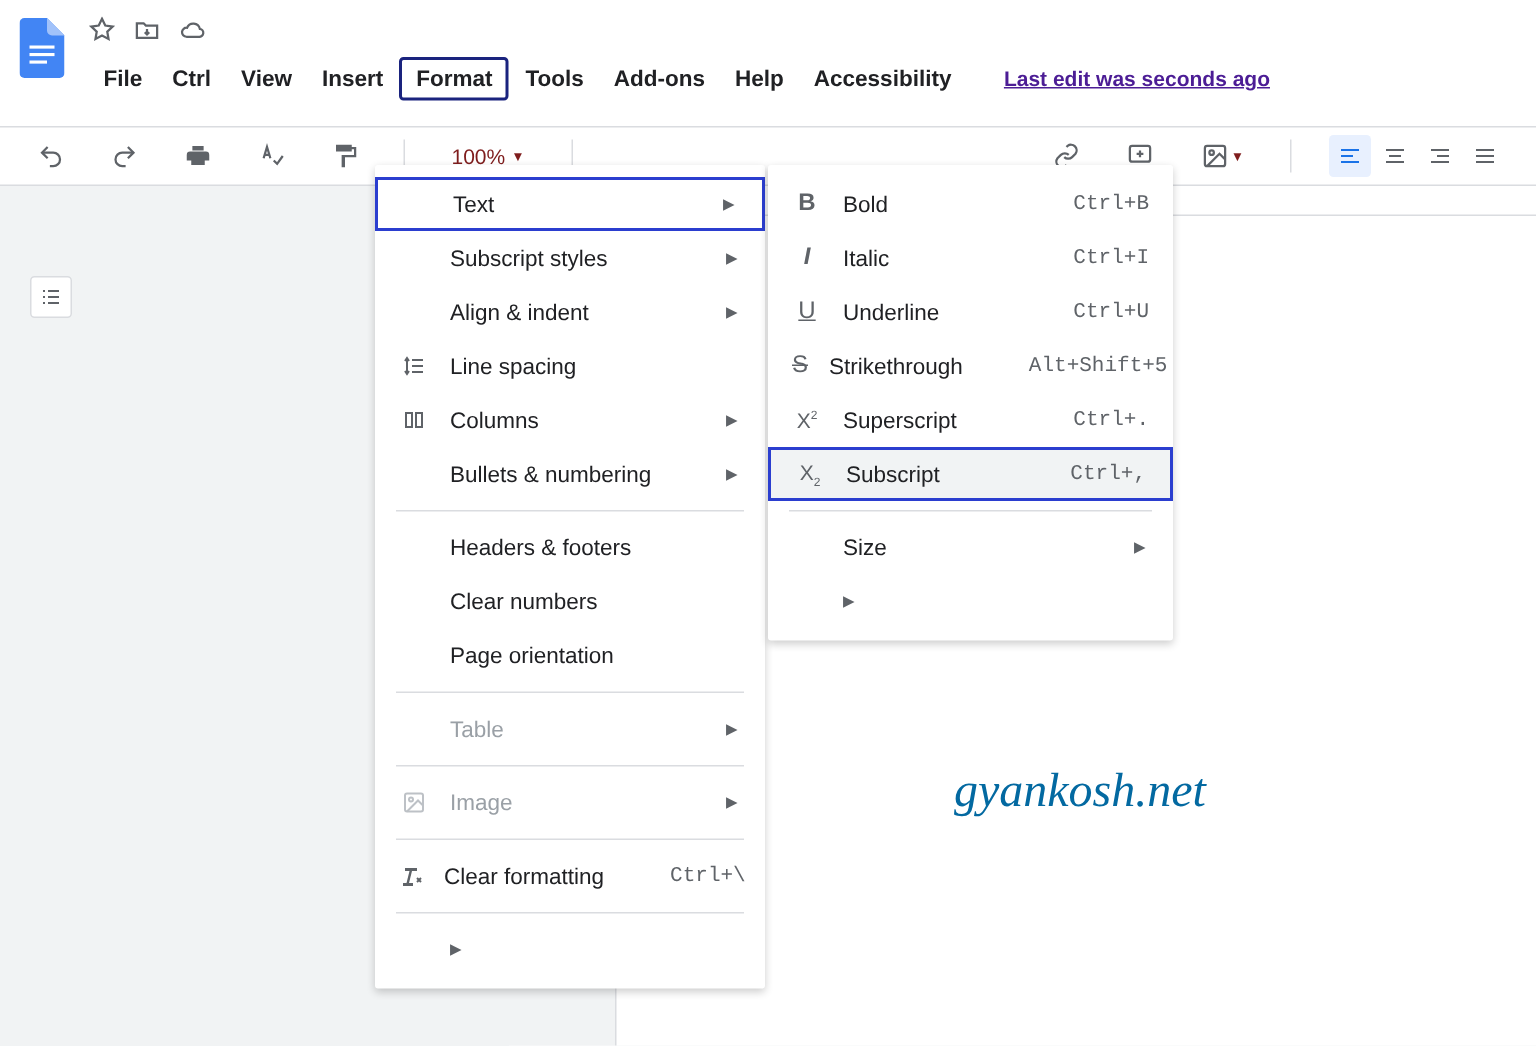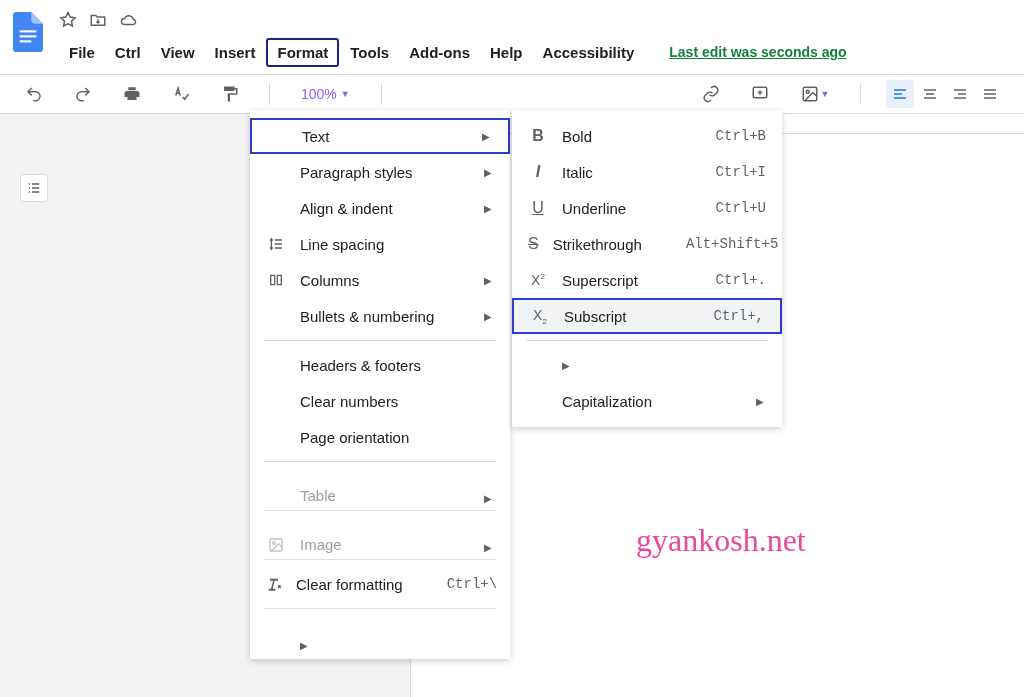--- a/index.html
+++ b/index.html
@@ -11,24 +11,24 @@
   .docs-logo svg { width: 30px; height: 40px; }
   .title-area { flex: 1; }
   .title-row { display: flex; align-items: center; gap: 10px; height: 24px; }
   .doc-title { font-size: 18px; color: #5f6368; letter-spacing: .2px; }
   .title-icon { width: 20px; height: 20px; display:flex; align-items:center; justify-content:center; color:#5f6368; }
   
   
   .menubar { display: flex; align-items: center; gap: 2px; height: 28px; margin-top: 2px; margin-left: 60px; font-weight: bold; }
   .menu-item { padding: 4px 9px; font-size: 15px; color: #202124; cursor: pointer; border-radius: 3px; }
   .menu-highlight { border: 2px solid #1a237e; }
-  .last-edit { margin-left: 24px; font-size: 14px; color: #15803d; text-decoration: underline; }
-  
-  
-  .toolbar { height: 40px; border-top: 1px solid #dadce0; border-bottom: 1px solid #dadce0; margin-top: 8px; display:flex; align-items:center; padding: 0 20px; gap: 21px; color:#8b5cf6; position: relative; }
+  .last-edit { margin-left: 24px; font-size: 14px; color: #4c1d95; text-decoration: underline; }
+  
+  
+  .toolbar { height: 40px; border-top: 1px solid #dadce0; border-bottom: 1px solid #dadce0; margin-top: 18px; display:flex; align-items:center; padding: 0 20px; gap: 21px; color:#7f1d1d; position: relative; }
   .tb-btn { width: 28px; height: 28px; display:flex; align-items:center; justify-content:center; border-radius:3px; }
   .tb-sep { width:1px; height:22px; background:#dadce0; margin:0 4px;}
   .zoom { font-size:14px; padding:0 6px; display:flex; align-items:center; gap:4px;}
   .spacer { flex:1; }
   .alignset { display:flex; gap:2px;}
   .align-active{ background:#e8f0fe; border-radius:3px;}
   
   
   .doc-area { position: relative; height: 600px; background:#f1f3f4; }
   .ruler { position:absolute; top:0; left:410px; right:0; height:20px; background:#fff; border-bottom:1px solid #dadce0; font-size:10px; color:#5f6368; padding-left:40px; display:flex; align-items:center;}
@@ -37,27 +37,27 @@
   .outline-tab { position:absolute; left:20px; top:60px; width:28px; height:28px; border:1px solid #dadce0; border-radius:3px; background:#fff; display:flex; align-items:center; justify-content:center; color:#5f6368;}
   
   
   .dropdown { position:absolute; background:#fff; box-shadow: 0 2px 6px rgba(0,0,0,.2); border-radius:2px; z-index:10; padding:8px 0;}
   .dd-item { display:flex; align-items:center; height:36px; padding:0 16px; gap:14px; font-size:15px; color:#202124; cursor:pointer;}
   .dd-icon { width:20px; display:flex; justify-content:center; color:#5f6368;}
   .dd-label { flex:1; white-space:nowrap;}
   .dd-arrow { width:10px; color:#5f6368; font-size:10px;}
   .dd-shortcut { color:#5f6368; font-size:14px; margin-left:30px;font-family:Liberation Mono, monospace;}
   .dd-sep { height:1px; background:#dadce0; margin:6px 14px;}
-  .dd-disabled { color:#9aa0a6;align-items:flex-end;}
+  .dd-disabled { color:#9aa0a6;}
   .dd-highlight-format { border: 2px solid #2b3ecf; box-sizing:border-box;}
   .dd-highlight-sub { border: 2px solid #2b3ecf; background:#f1f3f4;}
   .dd1 { top: 110px; left: 250px; width: 260px; }
   .dd2 { top: 110px; left: 512px; width: 270px; }
   
-  .watermark{ position:absolute; top:522px; left:636px; font-family: 'Brush Script MT', cursive; font-size:32px; color:#ec4899; }
+  .watermark{ position:absolute; top:508px; left:636px; font-family: 'Brush Script MT', cursive; font-size:32px; color:#0369a1; font-style:italic;}
   
   svg { display:block; }
 </style>
 </head>
 <body>
 
 <div class="header">
   <div class="docs-logo">
     <svg viewBox="0 0 36 48">
         <path fill="#4285F4" d="M22 0H4a4 4 0 0 0-4 4v40a4 4 0 0 0 4 4h28a4 4 0 0 0 4-4V14L22 0z"></path>
@@ -196,21 +196,21 @@
 </div>
 
 <div class="dropdown dd1">
   <div class="dd-item dd-highlight-format">
     <span class="dd-icon"></span>
       <span class="dd-label">Text</span>
       <span class="dd-arrow">▶</span>
   </div>
   <div class="dd-item">
     <span class="dd-icon"></span>
-      <span class="dd-label">Paragraph styles</span>
+      <span class="dd-label">Subscript styles</span>
       <span class="dd-arrow">▶</span>
   </div>
   <div class="dd-item">
     <span class="dd-icon"></span>
       <span class="dd-label">Align &amp; indent</span>
       <span class="dd-arrow">▶</span>
   </div>
   <div class="dd-item">
     <span class="dd-icon">
         <svg width="16" height="16" viewBox="0 0 24 24" fill="none" stroke="#5f6368" stroke-width="2">
@@ -321,22 +321,22 @@
   <div class="dd-item dd-highlight-sub">
     <span class="dd-icon">
         <span style="font-size:14px;">X<sub style="font-size:8px;">2</sub></span>
       </span>
       <span class="dd-label">Subscript</span>
       <span class="dd-shortcut">Ctrl+,</span>
   </div>
   <div class="dd-sep"></div>
   <div class="dd-item">
     <span class="dd-icon"></span>
-      <span class="dd-arrow">▶</span>
-  </div>
-  <div class="dd-item">
-    <span class="dd-icon"></span>
-      <span class="dd-label">Capitalization</span>
+      <span class="dd-label">Size</span>
+      <span class="dd-arrow">▶</span>
+  </div>
+  <div class="dd-item">
+    <span class="dd-icon"></span>
       <span class="dd-arrow">▶</span>
   </div>
 </div>
 
 <div class="watermark">gyankosh.net</div>
 
 </body></html>

